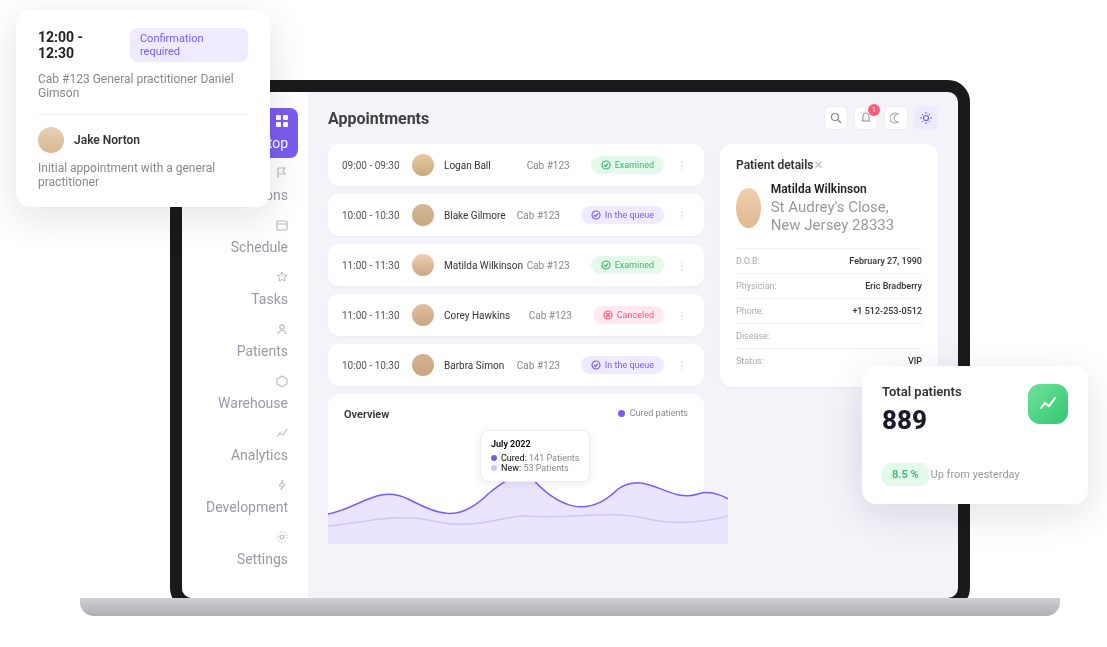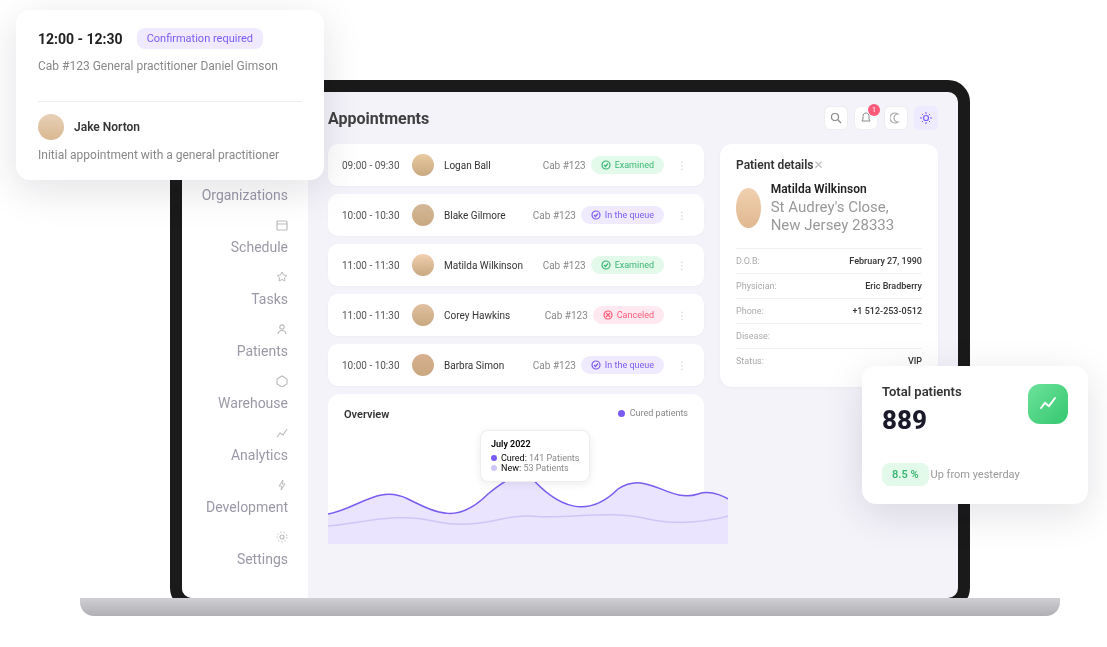--- a/index.html
+++ b/index.html
@@ -25,21 +25,21 @@
 .badge-dot { position:absolute; top:-3px; right:-3px; width:12px; height:12px; border-radius:50%; background:#ff5a7a; color:#fff; font-size:7px; display:flex; align-items:center; justify-content:center; }
 
 .content { display:flex; gap:16px; }
 .left-col { flex:1; }
 .right-col { width:218px; }
 
 .appt-row { background:#fff; border-radius:10px; padding:10px 14px; display:flex; align-items:center; margin-bottom:8px; font-size:10px; color:#6a6a78; box-shadow:0 1px 2px rgba(0,0,0,.03); }
 .time { width:70px; color:#555; }
 .avatar { width:22px; height:22px; border-radius:50%; margin-right:10px; flex-shrink:0; }
 .name { flex:1; color:#333; }
-.cab { width:48px; color:#888; }
+.cab { width:64px; color:#888; }
 .status { padding:4px 10px; border-radius:12px; font-size:9px; display:flex; align-items:center; gap:4px; }
 .status.examined { background:#e3f9ea; color:#3bb774; }
 .status.queue { background:#f0eaff; color:#7b5cf0; }
 .status.canceled { background:#ffe8ef; color:#ff5a7a; }
 .more { width:16px; text-align:center; margin-left:10px; color:#ccc; cursor:pointer; }
 
 .patient-card { background:#fff; border-radius:12px; padding:14px 16px; font-size:10px; box-shadow:0 1px 3px rgba(0,0,0,.04); }
 .pc-head { display:flex; justify-content:flex-start; align-items:flex-start; margin-bottom:10px; }
 .pc-title { font-size:12px; font-weight:600; color:#333; }
 .pc-close { color:#bbb; cursor:pointer; font-size:12px; }
@@ -53,25 +53,25 @@
 
 .overview { background:#fff; border-radius:12px; padding:14px 16px; margin-top:8px; height:150px; position:relative; }
 .ov-title { font-size:11px; font-weight:600; color:#333; }
 .legend { position:absolute; top:14px; right:16px; font-size:9px; color:#888; display:flex; align-items:center; gap:5px;}
 .dot-purple { width:7px;height:7px;border-radius:50%;background:#7b5cf0;display:inline-block;}
 .chart { position:absolute; left:0; right:0; bottom:0; height:90px; }
 .tooltip { position:absolute; top:36px; left:152px; background:#fff; border:1px solid #eee; border-radius:8px; padding:8px 10px; font-size:9px; box-shadow:0 2px 8px rgba(0,0,0,.08); z-index:5;}
 .tooltip .tt-dot{width:6px;height:6px;border-radius:50%;display:inline-block;margin-right:4px;}
 
 
-.float-card { position:absolute; left:16px; top:10px; width:308px; background:#fff; border-radius:14px; padding:18px 22px; box-shadow:0 10px 40px rgba(20,20,40,.12); z-index:20; font-size:12px; }
+.float-card { position:absolute; left:16px; top:10px; width:254px; background:#fff; border-radius:14px; padding:18px 22px; box-shadow:0 10px 40px rgba(20,20,40,.12); z-index:20; font-size:12px; }
 .fc-top { display:flex; align-items:center; gap:14px; margin-bottom:10px;}
 .fc-time { font-weight:700; font-size:14px; color:#222;}
 .fc-badge { background:#f0eaff; color:#7b5cf0; padding:4px 10px; border-radius:8px; font-size:11px;}
-.fc-sub { color:#888; font-size:12px; margin-bottom:12px; padding-bottom:28px; border-bottom:1px solid #eee;}
+.fc-sub { color:#888; font-size:12px; margin-bottom:12px; padding-bottom:14px; border-bottom:1px solid #eee;}
 .fc-patient { display:flex; align-items:center; gap:10px; margin-bottom:8px;}
 .fc-av{width:26px;height:26px;border-radius:50%;}
 .fc-pname{font-weight:600;color:#333;font-size:12px;}
 .fc-desc{color:#888;font-size:12px;}
 
 
 .float-total { position:absolute; left:862px; top:366px; width:226px; background:#fff; border-radius:14px; padding:18px 20px; box-shadow:0 10px 40px rgba(20,20,40,.12); z-index:20;}
 .ft-head{display:flex;justify-content:space-between;align-items:flex-start;}
 .ft-title{font-size:13px;color:#333;font-weight:600;}
 .ft-icon{width:40px;height:40px;border-radius:12px;background:linear-gradient(135deg,#6de29b,#34c76e);display:flex;align-items:center;justify-content:center;}

